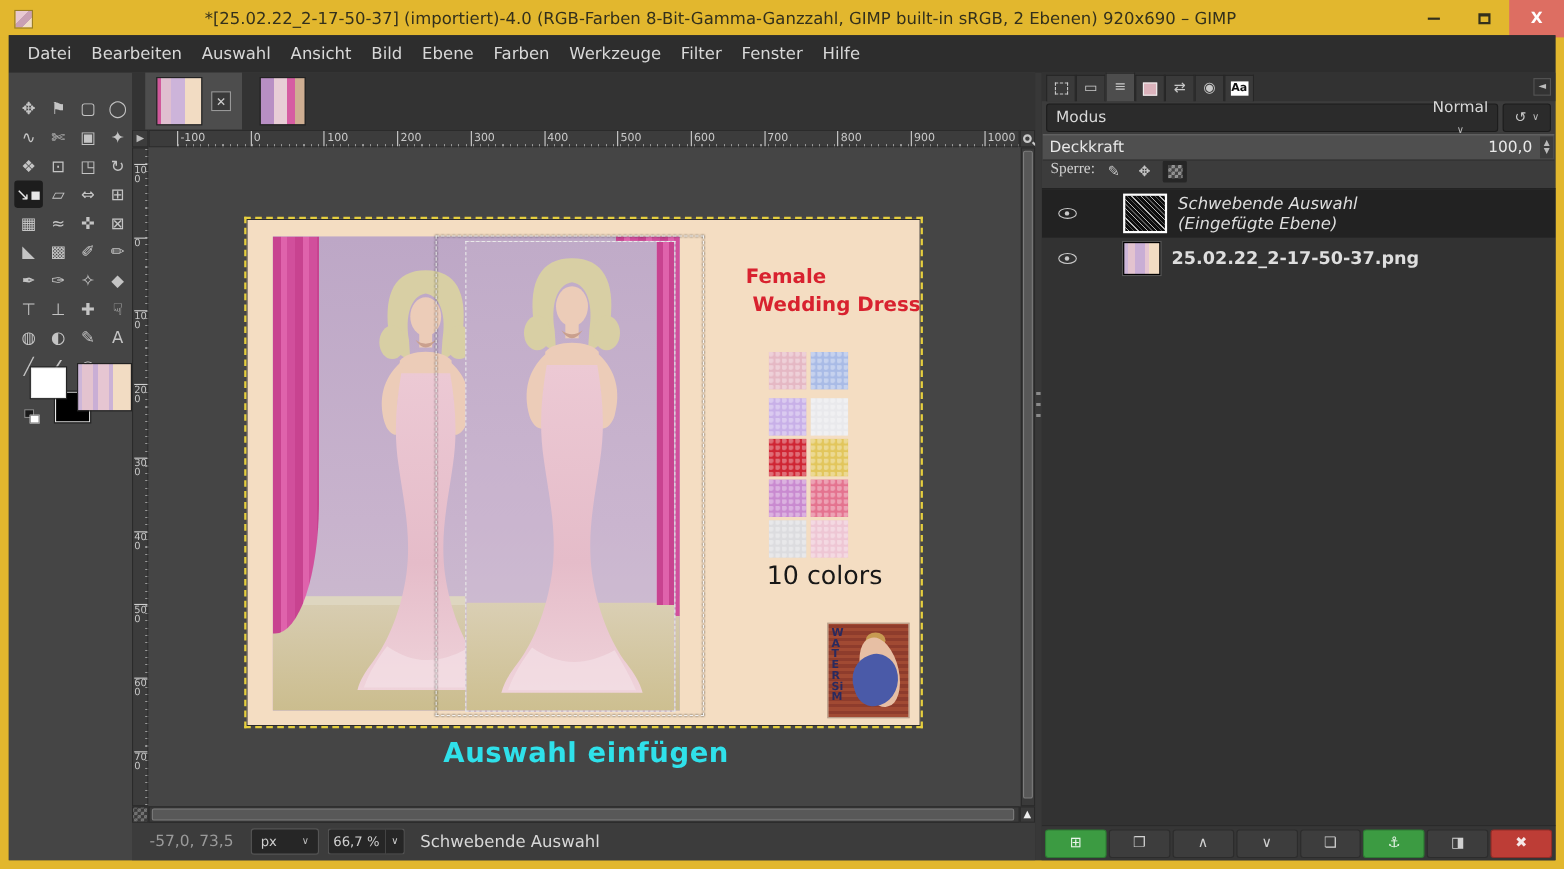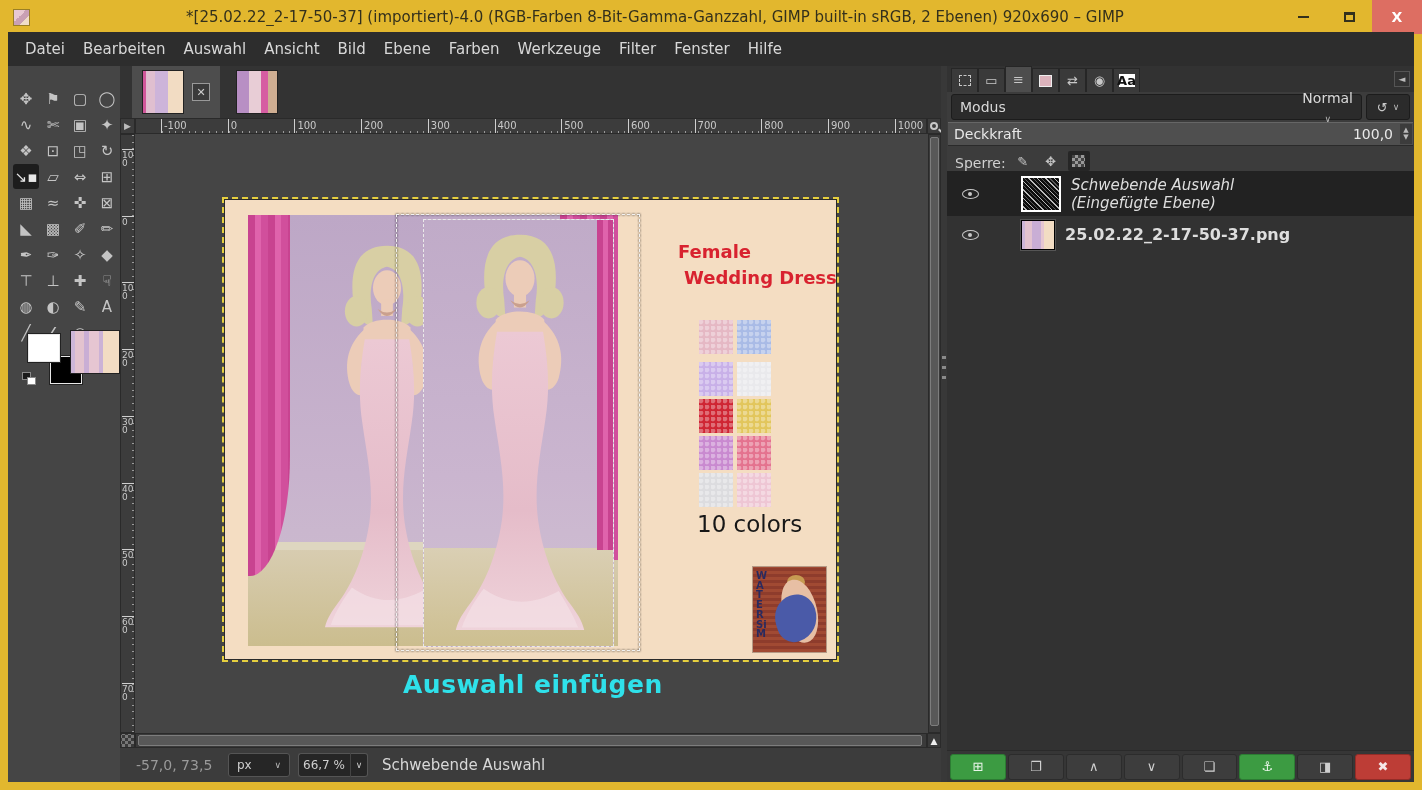--- a/index.html
+++ b/index.html
@@ -125,33 +125,33 @@
   .grip { position:absolute; left:1px; top:290px; width:4px; height:30px;
       background-image:repeating-linear-gradient(180deg,#8a8a8a 0 3px,transparent 3px 10px); }
 
   
   .dock { width:467px; background:#3c3c3c; flex:0 0 auto; display:flex; flex-direction:column; }
   .dock-tabs { height:26px; display:flex; align-items:flex-end; background:#323232; padding-left:4px; position:relative; flex:0 0 auto; }
   .dock-tab { width:27px; height:24px; display:flex; align-items:center; justify-content:center; color:#c8c8c8; font-size:13px; background:#3a3a3a; border:1px solid #262626; border-bottom:none; }
   .dock-tab.active { background:#4d4d4d; height:26px; }
   .dashed-sq { width:12px; height:11px; border:1px dashed #c8c8c8; }
   .pink-sq { width:13px; height:12px; background:#dcb3bc; border:1px solid #eee; }
-  .aa-sq { width:16px; height:13px; background:#fff; color:#111; font-size:13px; font-weight:bold; display:flex; align-items:center; justify-content:center; }
+  .aa-sq { width:16px; height:13px; background:#fff; color:#111; font-size:10px; font-weight:bold; display:flex; align-items:center; justify-content:center; }
   .dock-collapse { position:absolute; right:4px; top:5px; width:16px; height:16px; border:1px solid #555; color:#bbb; font-size:9px; display:flex; align-items:center; justify-content:center; background:#333; }
 
   .mode-row { height:30px; display:flex; align-items:center; gap:4px; padding:2px 4px; flex:0 0 auto; }
   .mode-combo { flex:1; height:26px; background:#2b2b2b; border:1px solid #1c1c1c; border-radius:3px; display:flex; align-items:center; padding:0 8px; color:#d8d8d8; font-size:14px; }
   .mode-combo .val { margin-left:auto; display:flex; gap:8px; align-items:center;flex-direction:column; }
   .mode-reset { width:44px; height:26px; background:#2b2b2b; border:1px solid #1c1c1c; border-radius:3px; color:#c8c8c8; display:flex; align-items:center; justify-content:center; gap:5px; font-size:13px; }
 
   .opacity-row { height:24px; margin:0 1px; background:#4f4f4f; border-top:1px solid #666; border-bottom:1px solid #2a2a2a; display:flex; align-items:center; padding:0 6px; color:#e8e8e8; font-size:14px; position:relative; flex:0 0 auto; }
   .opacity-row .val { margin-left:auto; margin-right:14px; }
   .spin { position:absolute; right:1px; top:1px; bottom:1px; width:12px; background:#3c3c3c; color:#bbb; font-size:7px; display:flex; flex-direction:column; align-items:center; justify-content:center; line-height:7px; }
 
-  .lock-row { height:25px; display:flex; align-items:flex-end; gap:6px; padding:0 8px; color:#d0d0d0; font-size:14px; flex:0 0 auto; }
+  .lock-row { height:25px; display:flex; align-items:flex-start; gap:6px; padding:0 8px; color:#d0d0d0; font-size:14px; flex:0 0 auto;font-family:Liberation Serif, serif; }
   .lock-btn { width:22px; height:20px; display:flex; align-items:center; justify-content:center; color:#c4c4c4; font-size:13px; border-radius:2px; }
   .lock-btn.pressed { background:#262626; }
   .checker { width:13px; height:12px;
       background-image:linear-gradient(45deg,#999 25%,transparent 25%,transparent 75%,#999 75%),linear-gradient(45deg,#999 25%,transparent 25%,transparent 75%,#999 75%);
       background-size:6px 6px; background-position:0 0,3px 3px; background-color:#444; }
 
   .layers-list { flex:1; background:#323232; border-top:1px solid #222; overflow:hidden; }
   .layer-row { display:flex; align-items:center; padding:4px 0 4px 6px; }
   .layer-row.selected { background:#222222; }
   .eye { width:34px; display:flex; justify-content:center; }

